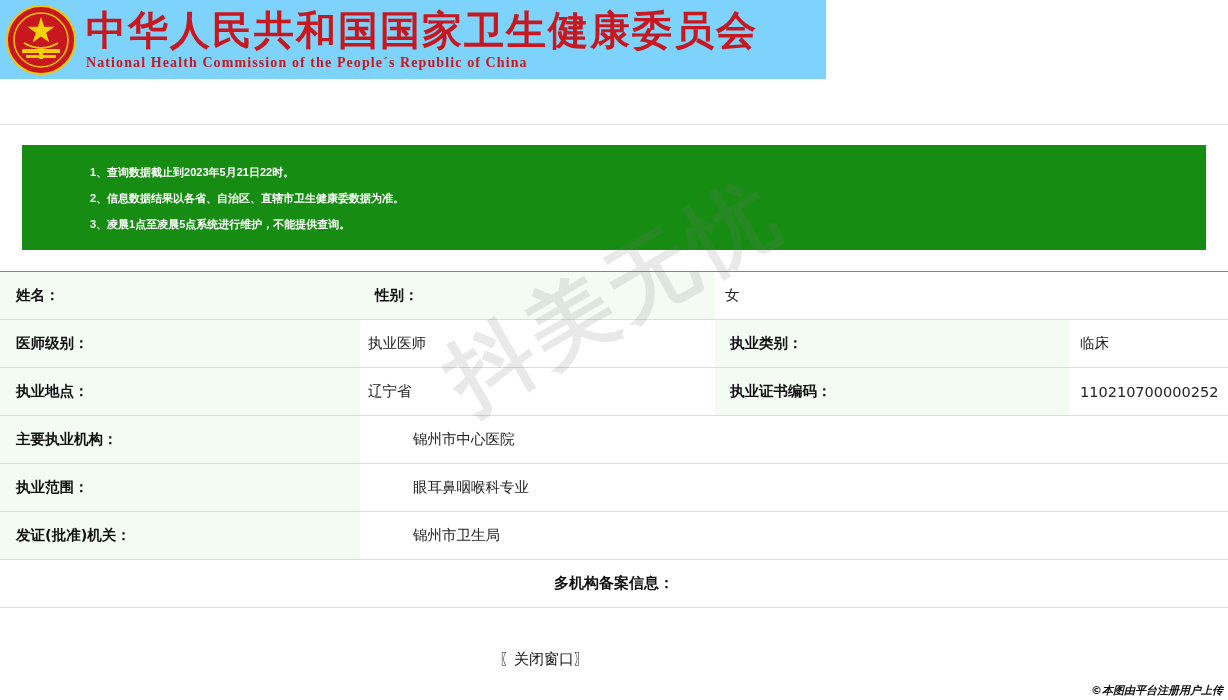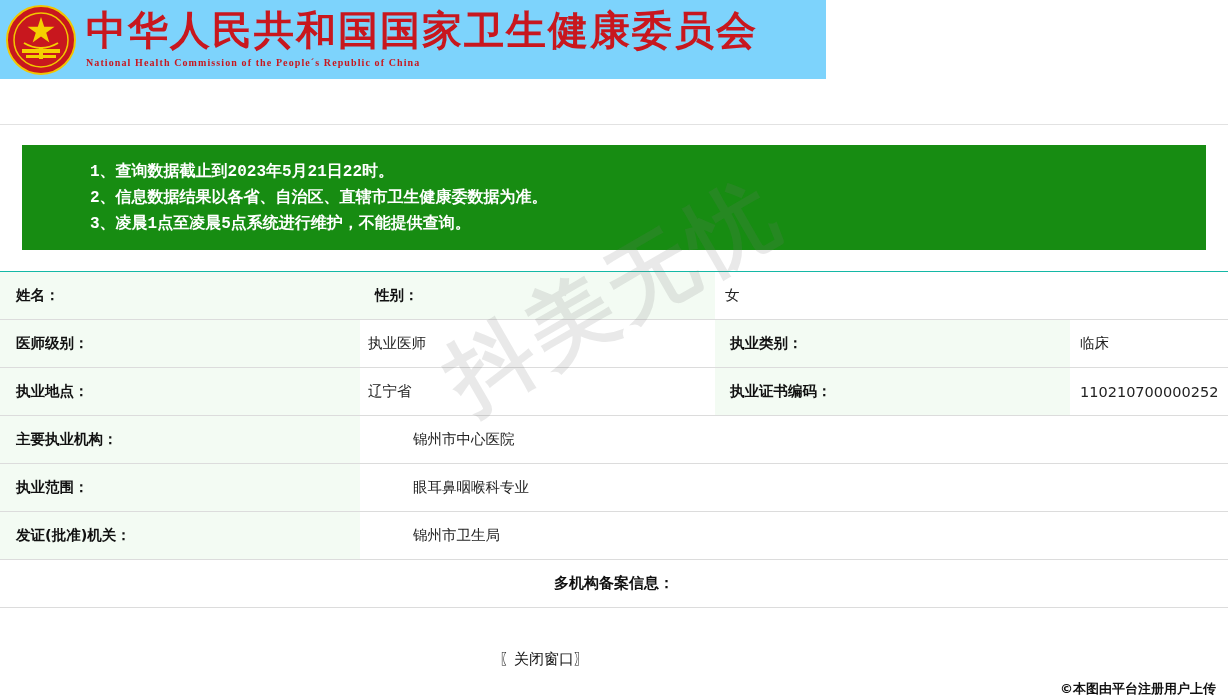--- a/index.html
+++ b/index.html
@@ -45,21 +45,21 @@
     font-weight: bold;
     font-size: 40px;
     letter-spacing: 2px;
     color: #c8171e;
     line-height: 46px;
     white-space: nowrap;
   }
   .header-en {
     font-family: "Liberation Serif", serif;
     font-weight: bold;
-    font-size: 10px;
+    font-size: 14px;
     letter-spacing: 1.1px;
     color: #c8171e;
     line-height: 20px;
     white-space: nowrap;
   }
   .header-rule {
     position: absolute;
     left: 0;
     top: 124px;
     width: 1228px;
@@ -73,24 +73,24 @@
     left: 22px;
     top: 145px;
     width: 1184px;
     height: 105px;
     background: #178c12;
     color: #ffffff;
     box-sizing: border-box;
     padding: 14px 0 0 68px;
   }
   .notice-line {
-    font-size: 16px;
+    font-size: 11px;
     line-height: 26px;
     font-weight: bold;
-    font-family: Liberation Mono, monospace;
+    font-family: Liberation Sans, sans-serif;
     white-space: nowrap;
   }
 
   
   .table {
     position: absolute;
     left: 0;
     top: 271px;
     width: 1228px;
     border-top: 1px solid #14b8a6;
@@ -182,28 +182,29 @@
     font-weight: bold;
     color: rgba(120,120,120,0.16);
     transform: rotate(-30deg);
     font-family: "DejaVu Sans", sans-serif;
     letter-spacing: 6px;
     pointer-events: none;
     white-space: nowrap;
   }
   .corner-mark {
     position: absolute;
-    right: 12px;
+    right: 5px;
     bottom: 2px;
-    font-size: 13px;
+    font-size: 11px;
     font-weight: bold;
     color: #111;
     background: rgba(255,255,255,0.75);
     font-family: "DejaVu Sans", sans-serif;
     white-space: nowrap;
+    font-style: italic;
   }
 </style>
 </head>
 <body>
 
 <div class="header">
   <div class="emblem">
     <svg width="74" height="74" viewBox="0 0 74 74" aria-hidden="true">
       <circle cx="37" cy="37" r="34" fill="#c8171e" stroke="#f2c600" stroke-width="2"></circle>
       <circle cx="37" cy="37" r="27" fill="#c8171e" stroke="#f2c600" stroke-width="1.5"></circle>

